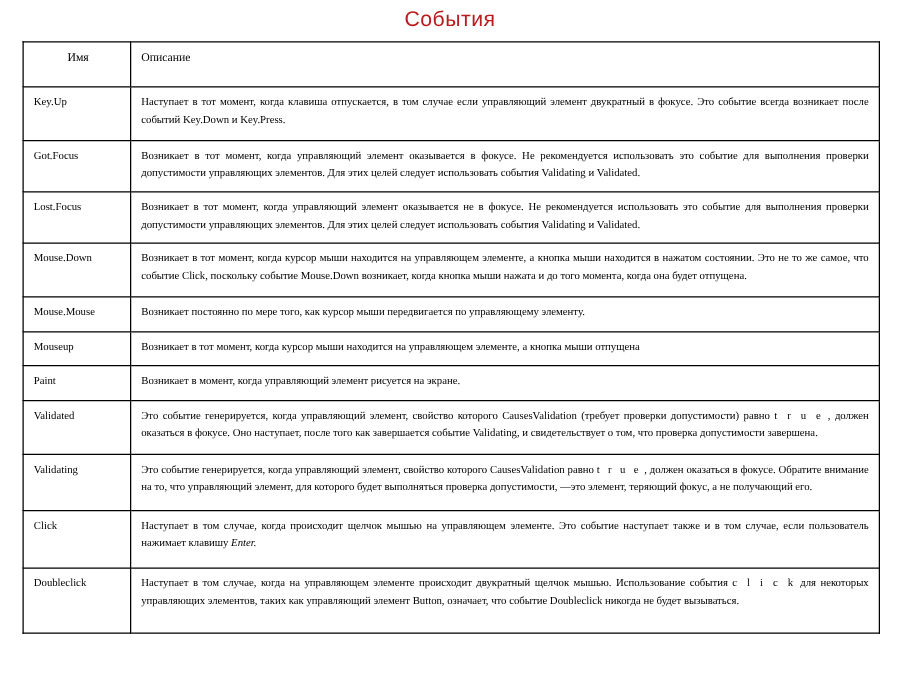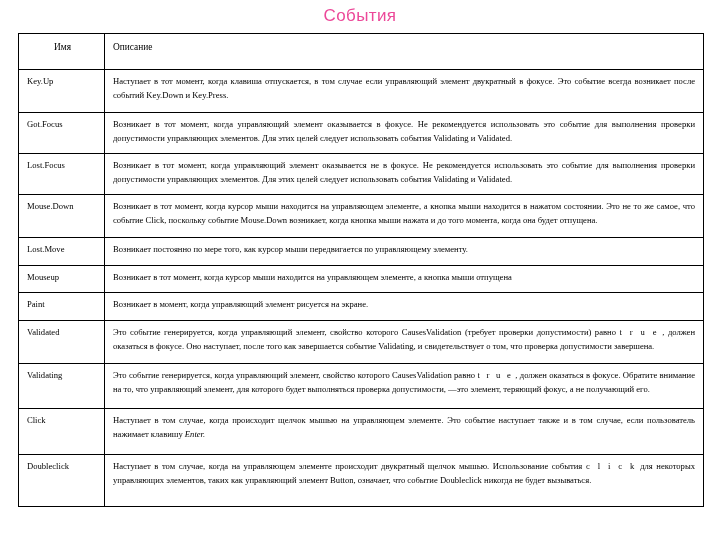--- a/index.html
+++ b/index.html
@@ -25,21 +25,21 @@
   .slide-title {
     position: absolute;
     top: 6px;
     left: 0;
     width: 720px;
     text-align: center;
     font-family: "Liberation Sans", "DejaVu Sans", sans-serif;
     font-size: 17px;
     font-weight: 400;
     letter-spacing: 0.4px;
-    color: #ec4899;
+    color: #b91c1c;
   }
   .table-wrap {
     position: absolute;
     left: 18px;
     top: 33px;
     width: 685px;
   }
   table.events {
     border-collapse: collapse;
     table-layout: fixed;
@@ -120,21 +120,21 @@
           </tr>
           <tr class="r-lostfocus">
             <td class="name-cell">Lost.Focus</td>
             <td class="desc-cell">Возникает в тот момент, когда управляющий элемент оказывается не в фокусе. Не рекомендуется использовать это событие для выполнения проверки допустимости управляющих элементов. Для этих целей следует использовать события Validating и Validated.</td>
           </tr>
           <tr class="r-mousedown">
             <td class="name-cell">Mouse.Down</td>
             <td class="desc-cell">Возникает в тот момент, когда курсор мыши находится на управляющем элементе, а кнопка мыши находится в нажатом состоянии. Это не то же самое, что событие Click, поскольку событие Mouse.Down возникает, когда кнопка мыши нажата и до того момента, когда она будет отпущена.</td>
           </tr>
           <tr class="r-mousemove">
-            <td class="name-cell">Lost.Move</td>
+            <td class="name-cell">Mouse.Mouse</td>
             <td class="desc-cell">Возникает постоянно по мере того, как курсор мыши передвигается по управляющему элементу.</td>
           </tr>
           <tr class="r-mouseup">
             <td class="name-cell">Mouseup</td>
             <td class="desc-cell">Возникает в тот момент, когда курсор мыши находится на управляющем элементе, а кнопка мыши отпущена</td>
           </tr>
           <tr class="r-paint">
             <td class="name-cell">Paint</td>
             <td class="desc-cell">Возникает в момент, когда управляющий элемент рисуется на экране.</td>
           </tr>

